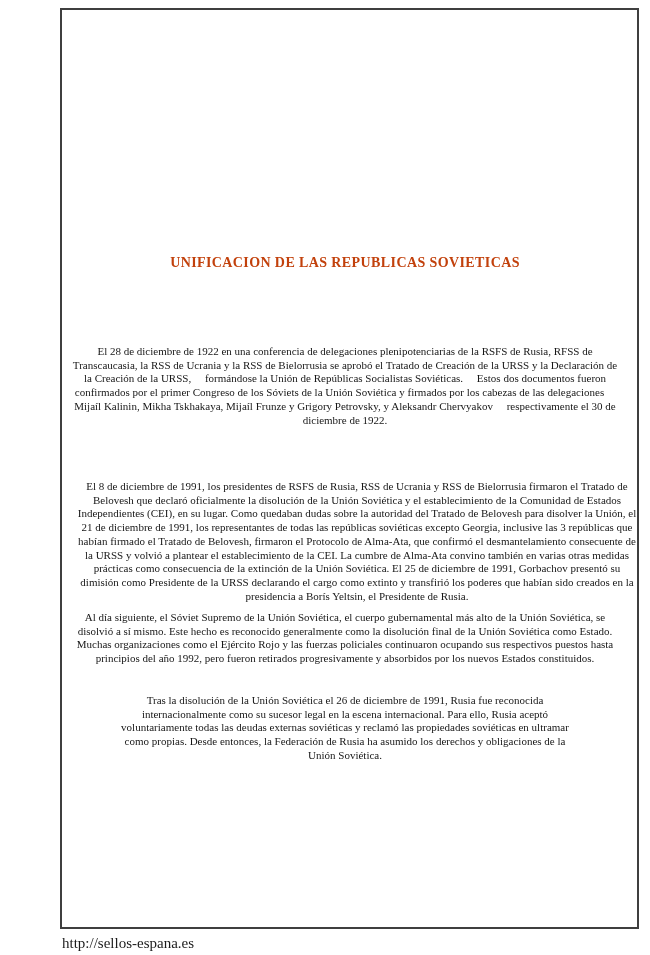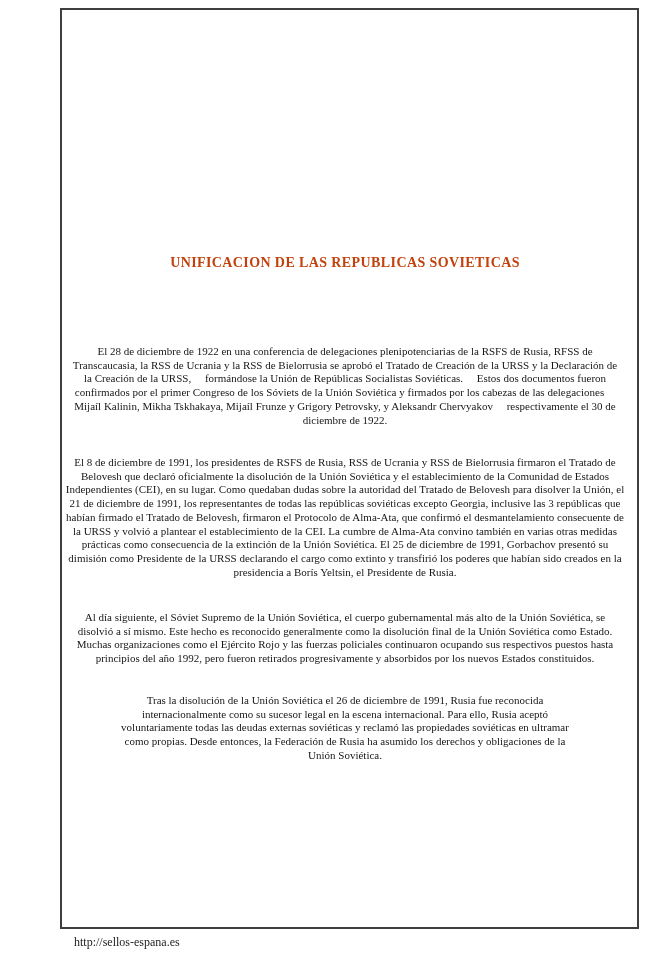--- a/index.html
+++ b/index.html
@@ -48,31 +48,31 @@
     color: #171717;
   }
   .para .inner {
     display: block;
     margin: 0 auto;
   }
   .p1 { top: 305px; margin-top: 40px; }
   .p1 .inner { max-width: 553px; }
   .p2 { top: 407px; }
   .p2 .inner { max-width: 560px; }
-  .p3 { top: 456px; }
+  .p3 { top: 480px; padding-left: 12px; }
   .p3 .inner { max-width: 566px; }
   .p4 { top: 611px; }
   .p4 .inner { max-width: 548px; }
   .p5 { top: 694px; }
   .p5 .inner { max-width: 452px; }
   .footer-url {
     position: absolute;
-    left: 74px;
+    left: 62px;
     top: 935px;
-    font-size: 12px;
+    font-size: 15px;
     color: #1c1c1c;
   }
 </style>
 </head>
 <body>
 
 <div class="sheet">
 
   <div class="page-border"></div>
 

